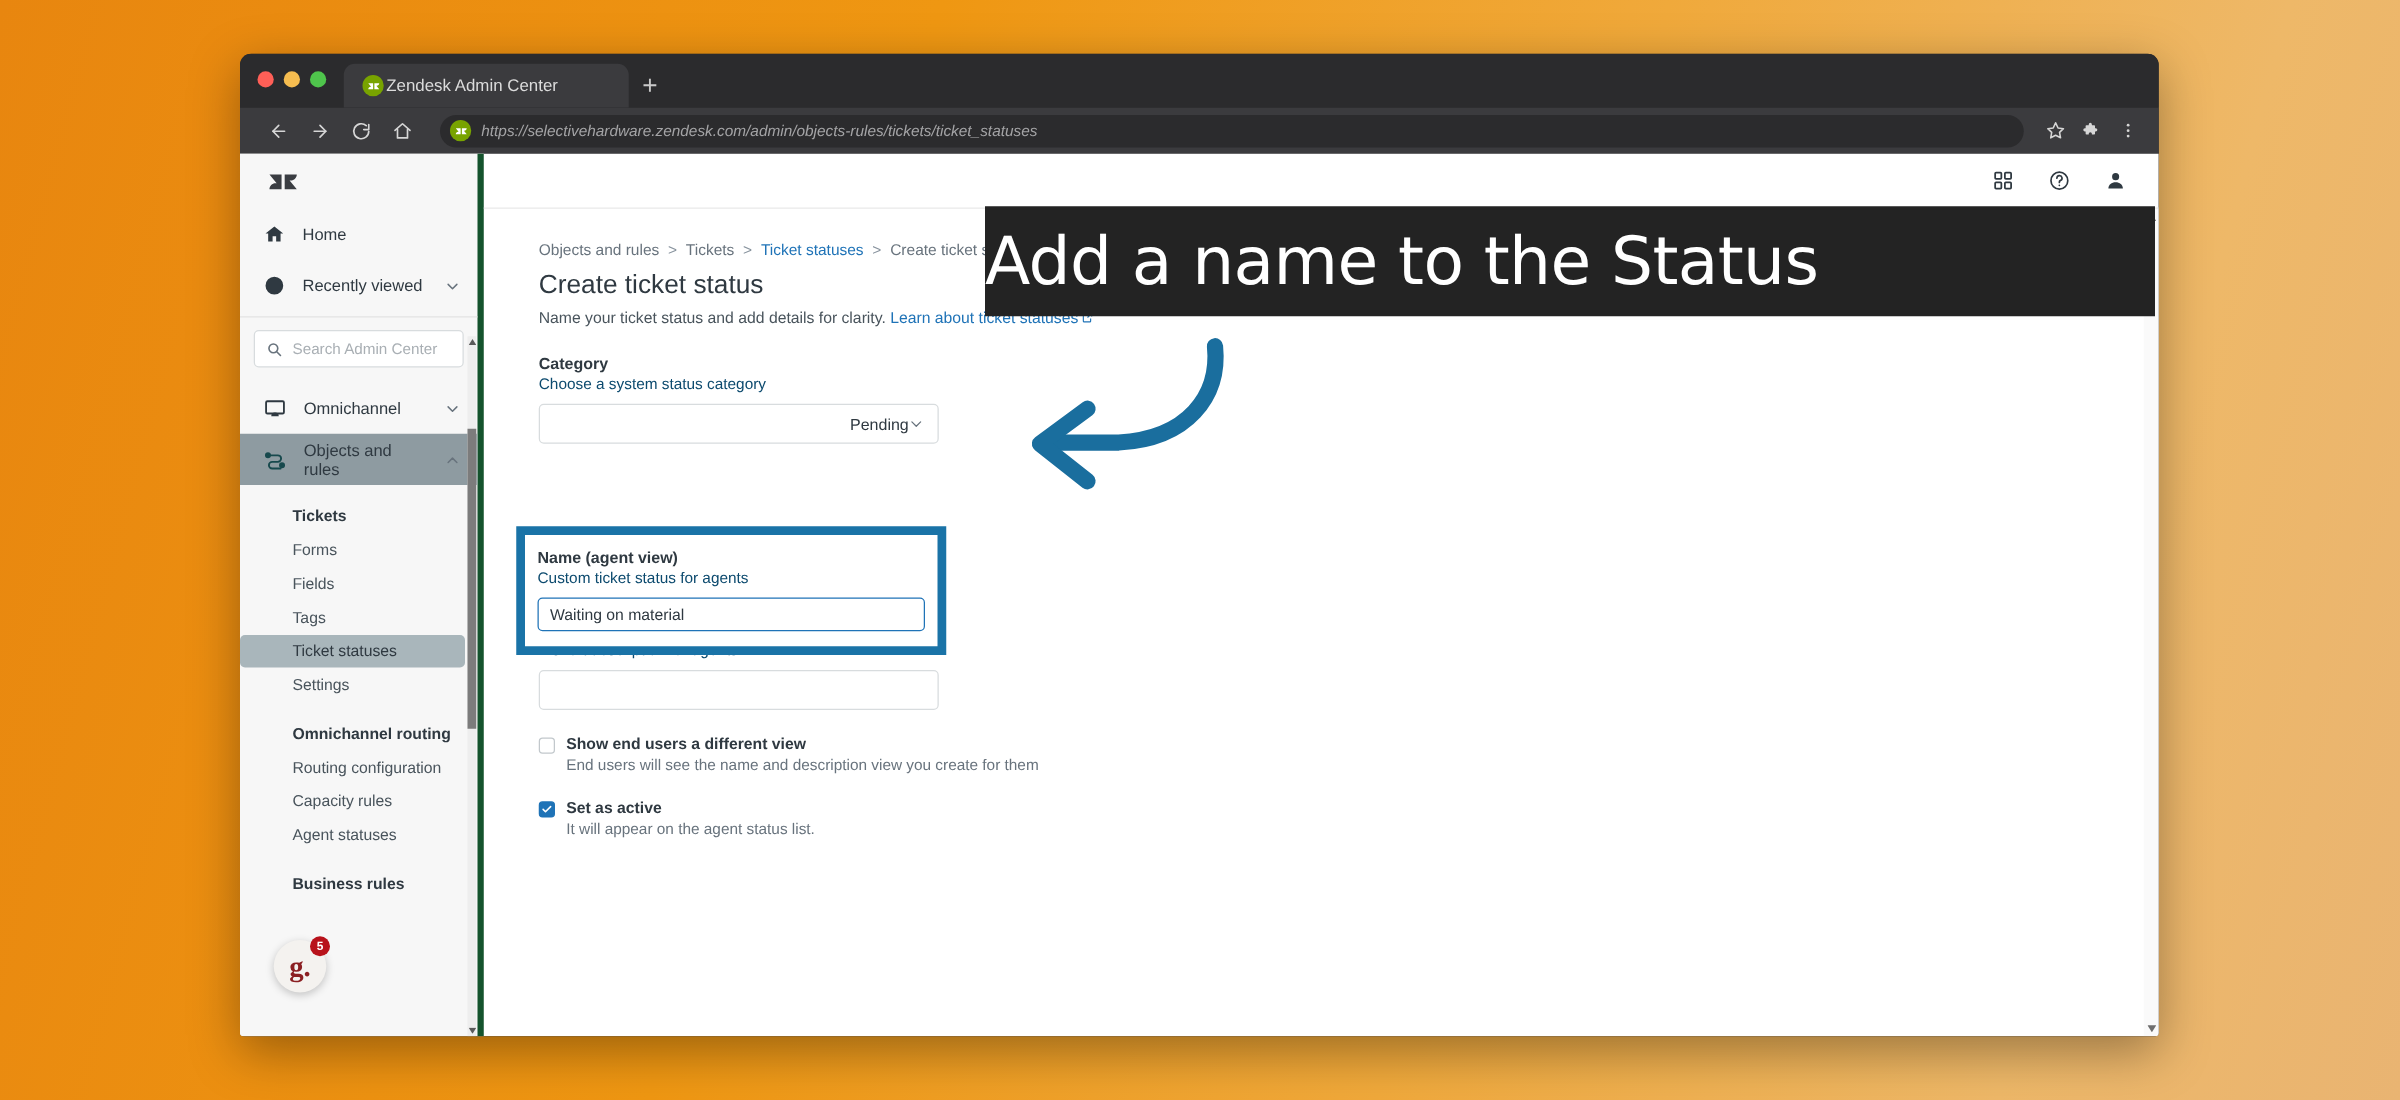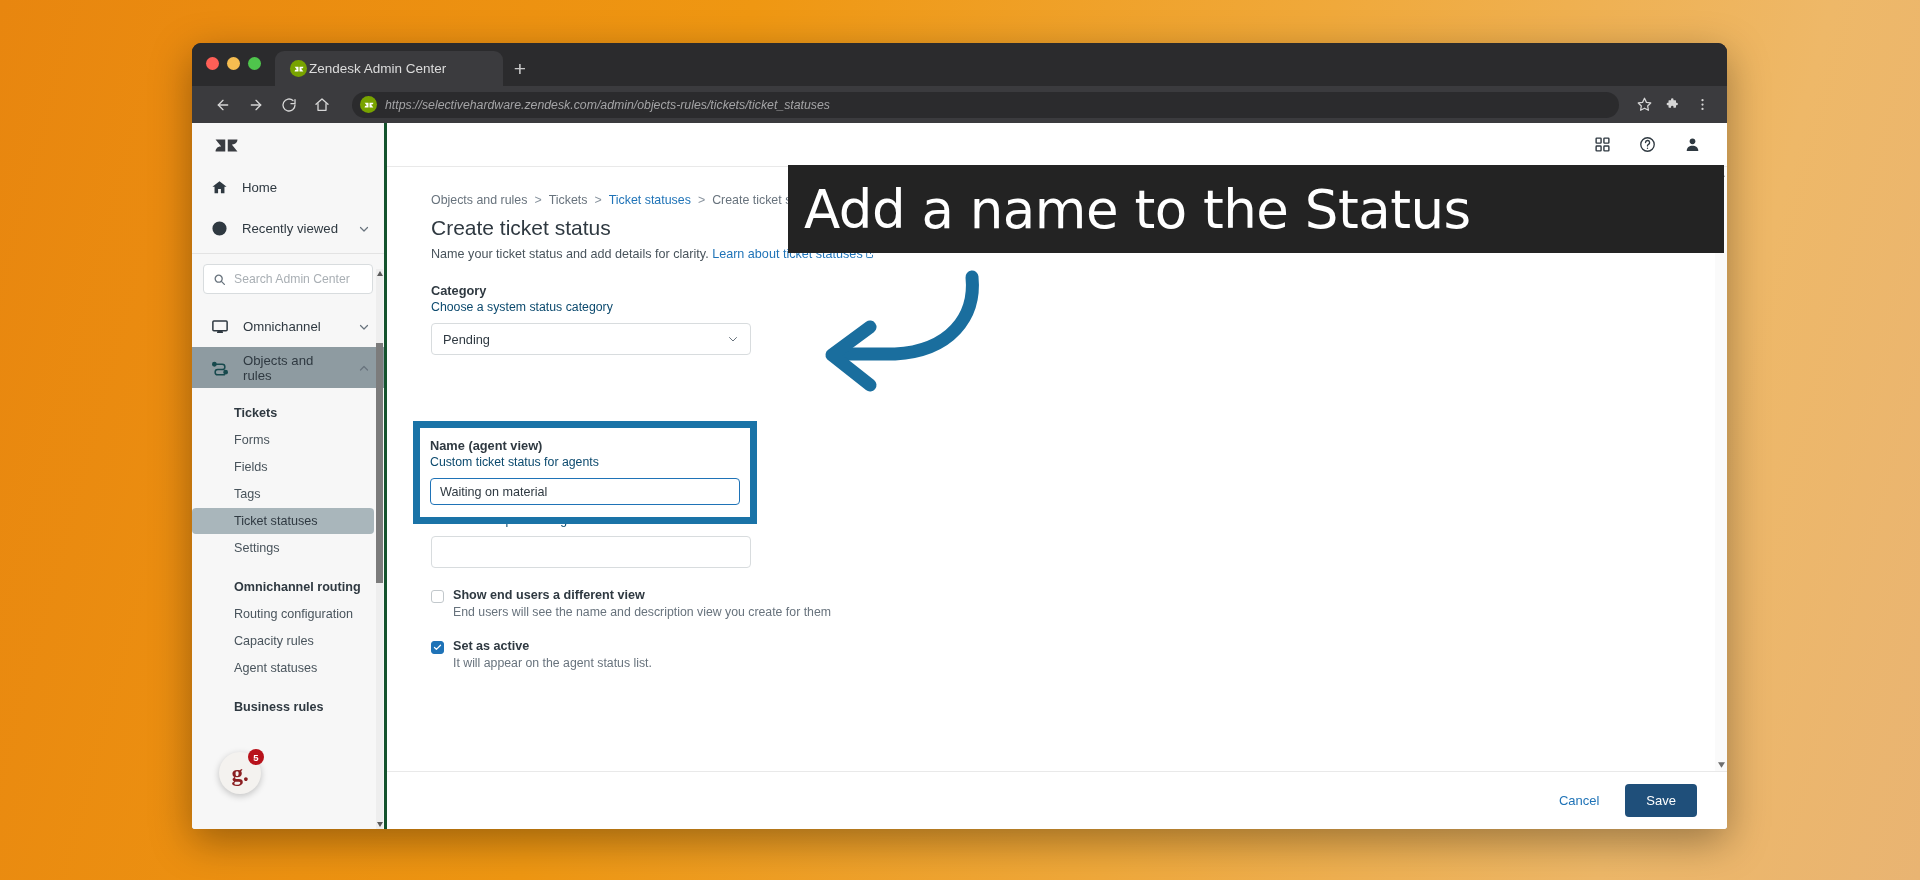--- a/index.html
+++ b/index.html
@@ -111,21 +111,21 @@
     background: #ffffff;
     display: flex;
     flex-direction: column;
   }
   #app-body { flex: 1; display: flex; min-height: 0; }
 
   
   #sidebar {
     width: 195px;
     background: #f7f7f7;
-    border-right: 3px solid #14532d;
+    border-right: 5px solid #14532d;
     display: flex; flex-direction: column;
     position: relative;
     flex: none;
   }
   #brand-row {
     height: 44px;
     display: flex; align-items: center;
     padding-left: 22px;
   }
   #zendesk-logo svg { width: 25px; height: 25px; display: block; }
@@ -281,21 +281,21 @@
 
   .field-block { margin-top: 22px; width: 320px; }
   .field-label { font-size: 12.8px; font-weight: 700; color: #2f3941; }
   .field-hint { font-size: 12.3px; color: #0c4a6e; margin-top: 2px; }
 
   #category-select {
     margin-top: 9px;
     height: 32px;
     border: 1px solid #d8dcde; border-radius: 4px;
     background: #fff;
-    display: flex; align-items: center; justify-content: space-between;
+    display: flex; align-items: center; justify-content: flex-end;
     padding: 0 11px;
     font-size: 12.8px; color: #2f3941;
   }
   #category-select .chev { color: #68737d; }
 
   
   #name-highlight {
     position: absolute;
     left: 26px; top: 254px;
     width: 344px;
@@ -373,21 +373,20 @@
     font-family: inherit;
   }
 
   
   #annotation-banner {
     position: absolute;
     left: 788px; top: 165px;
     width: 936px; height: 88px;
     background: #232323;
     display: flex; align-items: center;
-    padding-left: 16px;
     z-index: 50;
   }
   #annotation-text {
     color: #ffffff;
     font-size: 53px;
     font-family: "DejaVu Sans", sans-serif;
     font-weight: 400;
     letter-spacing: -0.5px;
     white-space: nowrap;
   }
@@ -703,24 +702,20 @@
                 </svg>
             </div>
             <div id="content-scroll-down">
               <svg viewBox="0 0 10 8" fill="currentColor">
                   <polygon points="0,0 10,0 5,8"></polygon>
                 </svg>
             </div>
           </div>
         </div>
 
-        <div id="app-footer">
-          <button id="cancel-button">Cancel</button>
-          <button id="save-button">Save</button>
-        </div>
       </div>
     </div>
   </div>
 </div>
 
 <div id="annotation-banner">
   <span id="annotation-text">Add a name to the Status</span>
 </div>
 
 <div id="annotation-arrow">

